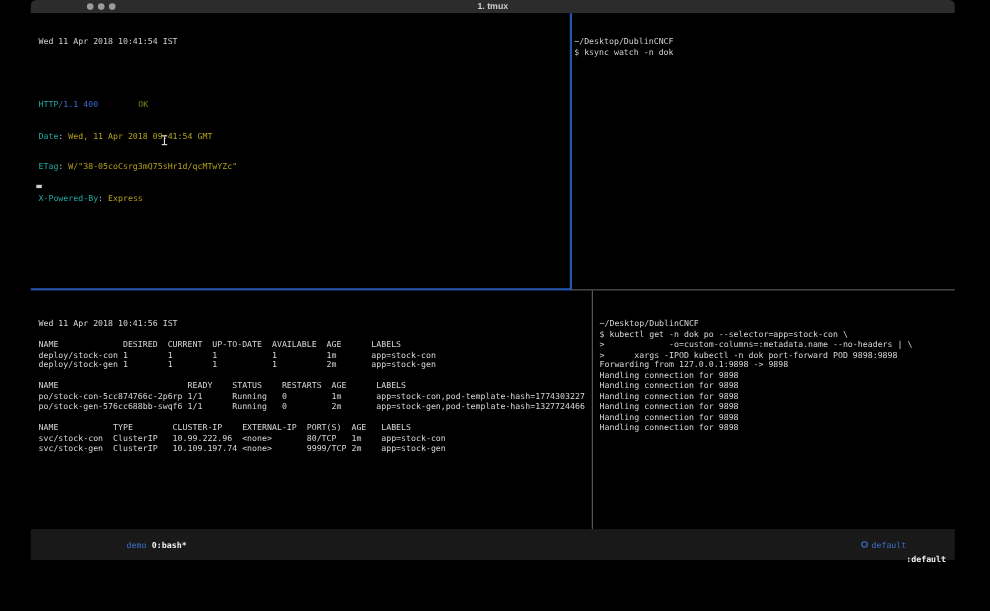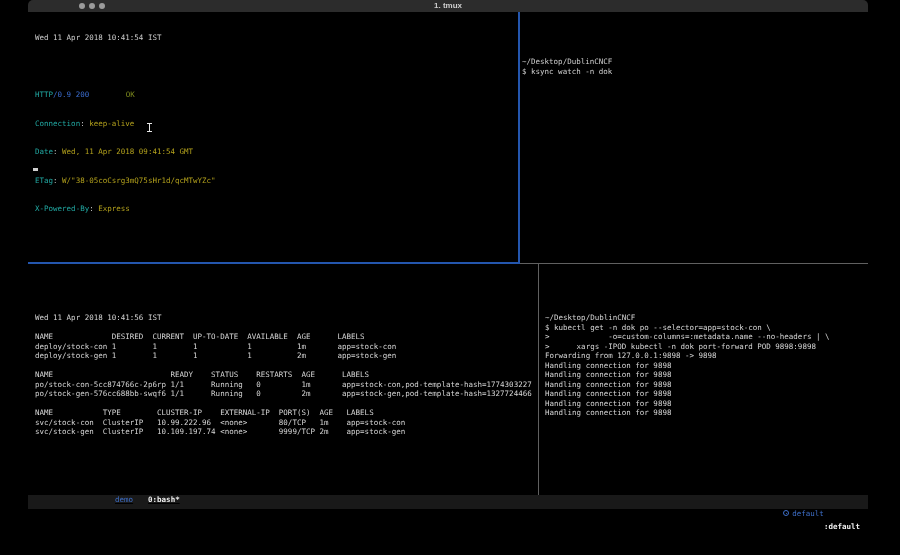--- a/index.html
+++ b/index.html
@@ -31,46 +31,45 @@
   .pane-tr { left:492px; top:0; right:0; height:250px; padding:2px 0 0 2px; }
   .pane-bl { left:0; top:252px; width:510px; bottom:0; padding:6px 0 0 7px; color:#d6d6d6; }
   .pane-br { left:511px; top:252px; right:0; bottom:0; padding:6px 0 0 6px; color:#d6d6d6; }
 
   .vdiv-top { position:absolute; left:490px; top:0; width:2px; height:252px; background:#2456ae; }
   .hdiv-blue { position:absolute; left:0; top:250px; width:492px; height:2px; background:#2456ae; }
   .hdiv-gray { position:absolute; left:492px; top:251px; right:0; height:1px; background:#606060; }
   .vdiv-bot { position:absolute; left:510px; top:252px; width:1px; bottom:0; background:#606060; }
 
   .line { height:9.5px; white-space:pre; }
-  .out { font:inherit; white-space:pre; color:inherit;margin-top:24px; }
+  .out { font:inherit; white-space:pre; color:inherit; }
 
   .c-teal  { color:#21a8a2; }
   .c-yellow{ color:#b3a11c; }
   .c-blue  { color:#3b6dd0; }
   .c-olive { color:#7f8c1e;margin-left:32px; }
   .c-gray  { color:#bfbfbf; }
   .c-fg    { color:#cfcfcf; }
 
   
   .shell-cursor { position:absolute; left:5px; top:156px; width:5px; height:2.5px; background:#cfcfcf; }
 
   
   .ibeam { position:absolute; left:119px; top:111px; width:5px; height:9px; }
   .ibeam::before { content:""; position:absolute; left:2px; top:1px; bottom:1px; width:1px; background:#e8e8e8; }
   .ibeam::after  { content:""; position:absolute; left:0; right:0; top:0; height:1px; background:#e8e8e8; box-shadow:0 8px 0 #e8e8e8; }
 
   
   .statusbar {
-    position:absolute; left:0; right:0; bottom:0; height:14px; background:#191919;
-    display:flex; align-items:flex-start; font-size:7.5px; padding-left:87px; padding-right:8px;
+    position:absolute; left:0; right:0; bottom:0; height:28px; background:#191919;
+    display:flex; align-items:center; font-size:7.5px; padding-left:87px; padding-right:8px;
     white-space:pre;
-    text-decoration:underline;
   }
   .session  { color:#3e6fc9; }
-  .winlabel { color:#f0f0f0; font-weight:bold; margin-left:15px; }
+  .winlabel { color:#f0f0f0; font-weight:bold; margin-left:5px; }
   .sb-right { margin-left:auto; display:flex; align-items:center; }
   .kube-icon { width:6px; height:6px; border:1px solid #3e6fc9; border-radius:50%; position:relative; margin-right:3px; }
   .kube-icon::after { content:""; position:absolute; left:1.5px; top:1.5px; width:1px; height:1px; background:#3e6fc9; border-radius:50%; }
   .kctx { color:#3e6fc9; }
   .kns  { color:#f0f0f0; font-weight:bold;margin-top:27px; }
 </style>
 </head>
 <body>
 
 <div class="screen">
@@ -83,22 +82,21 @@
         <span class="light"></span>
       </div>
       <div class="wtitle">1. tmux</div>
     </div>
 
     <div class="term">
 
       <div class="pane pane-tl">
         <div class="line"><span class="c-fg">Wed 11 Apr 2018 10:41:54 IST</span></div>
         <div class="line"></div>
-        <div class="line"><span class="c-teal">HTTP</span><span class="c-blue">/0.9 200 </span><span class="c-olive">OK</span></div>
-        <div class="line"><span class="c-teal">Connection</span><span class="c-gray">: </span><span class="c-yellow">keep-alive</span></div>
+        <div class="line"><span class="c-teal">HTTP</span><span class="c-blue">/1.1 400 </span><span class="c-olive">OK</span></div>
         <div class="line"><span class="c-teal">Date</span><span class="c-gray">: </span><span class="c-yellow">Wed, 11 Apr 2018 09:41:54 GMT</span></div>
         <div class="line"><span class="c-teal">ETag</span><span class="c-gray">: </span><span class="c-yellow">W/"38-05coCsrg3mQ75sHr1d/qcMTwYZc"</span></div>
         <div class="line"><span class="c-teal">X-Powered-By</span><span class="c-gray">: </span><span class="c-yellow">Express</span></div>
         
         
         
         
         
         
         <div class="shell-cursor"></div>

